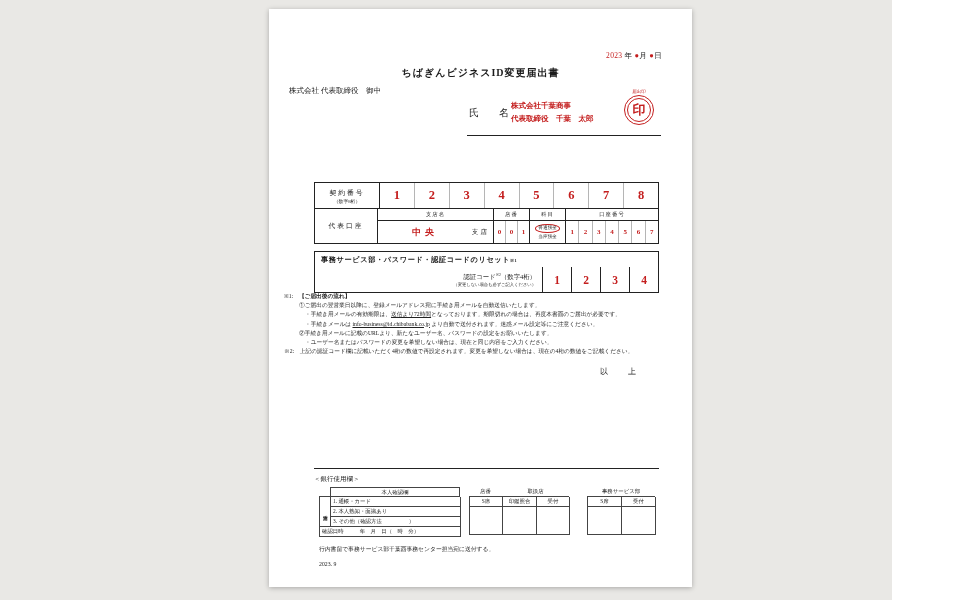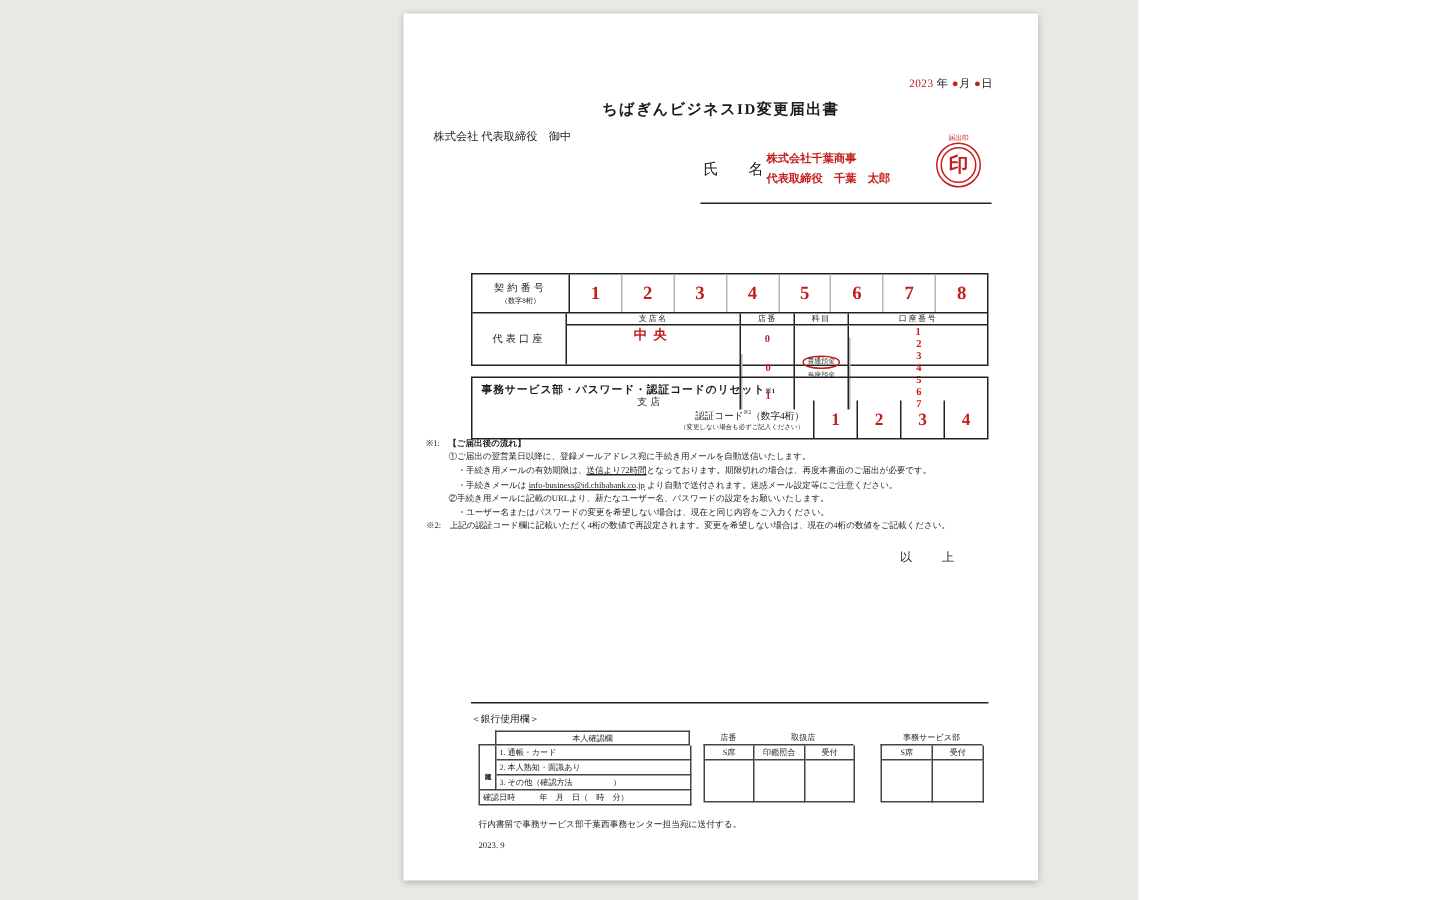--- a/index.html
+++ b/index.html
@@ -1,18 +1,18 @@
 <!DOCTYPE html>
 <html><head>
 <meta charset="utf-8">
 <style>
   * { margin:0; padding:0; box-sizing:border-box; }
   html,body { width:960px; height:600px; }
   body { font-family:"Liberation Serif", serif; }
-  .stage { position:relative; width:759px; height:600px; background:#e9e8e5; overflow:hidden; }
+  .stage { position:relative; width:892px; height:600px; background:#e9e8e5; overflow:hidden; }
   .page { position:absolute; left:269px; top:9px; width:423px; height:578px; background:#fff;
           box-shadow:0 1px 5px rgba(0,0,0,.28); color:#1c1c1c; }
   .red { color:#c41e1e; }
   .b { font-weight:bold; }
 
   .date-line { position:absolute; top:42px; right:30px; font-size:7.5px; letter-spacing:.3px; }
   .doc-title { position:absolute; top:57px; left:0; width:100%; text-align:center;
                font-size:10px; font-weight:bold; letter-spacing:1px; }
   .addressee { position:absolute; top:77px; left:20px; font-size:7.5px; }
 
@@ -41,21 +41,21 @@
   .digit8 .dc { flex:1; border-left:1px solid #b5b5b5; display:flex; align-items:center; justify-content:center;
                 font-size:12.5px; font-weight:bold; color:#c41e1e; }
   .digit8 .dc:first-child { border-left:none; }
   .t1 .row-bottom { display:flex; height:34px; }
   .t1 .acct { flex:1; display:flex; flex-direction:column; }
   .acct-head { display:flex; height:12px; border-bottom:1px solid #222; }
   .acct-head > div { border-left:1px solid #222; display:flex; align-items:center; justify-content:center;
                      font-size:5.4px; letter-spacing:1px; }
   .acct-head > div:first-child { border-left:none; }
   .acct-vals { display:flex; flex:1; }
-  .acct-vals > div { border-left:1px solid #222;flex-direction:column; }
+  .acct-vals > div { border-left:1px solid #222; }
   .acct-vals > div:first-child { border-left:none; }
   .w-branch { width:115px; } .w-store { width:36px; } .w-subj { width:36px; } .w-acctno { width:93px; }
   .branch-val { display:flex; align-items:center; }
   .branch-name { flex:1; text-align:center; font-size:9px; font-weight:bold; letter-spacing:4px; color:#c41e1e; }
   .branch-suffix { font-size:6.6px; letter-spacing:2px; padding-right:4px; }
   .subcells { display:flex; }
   .subcells .sc { flex:1; border-left:1px solid #b5b5b5; display:flex; align-items:center; justify-content:center;
                   font-size:7px; font-weight:bold; color:#c41e1e; }
   .subcells .sc:first-child { border-left:none; }
   .subj-val { display:flex; flex-direction:column; align-items:center; justify-content:center; gap:1px; }

